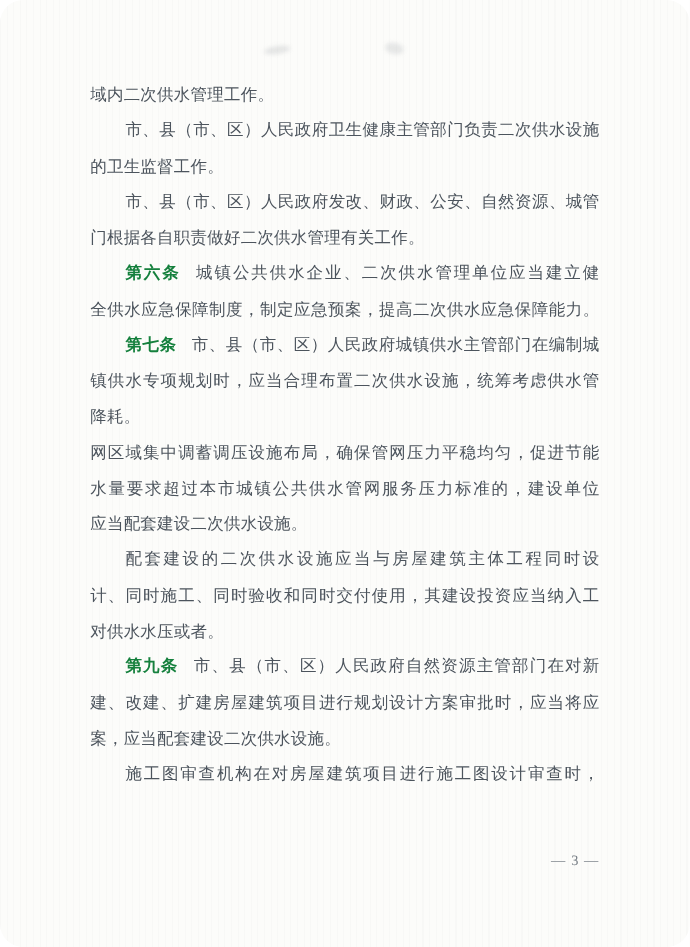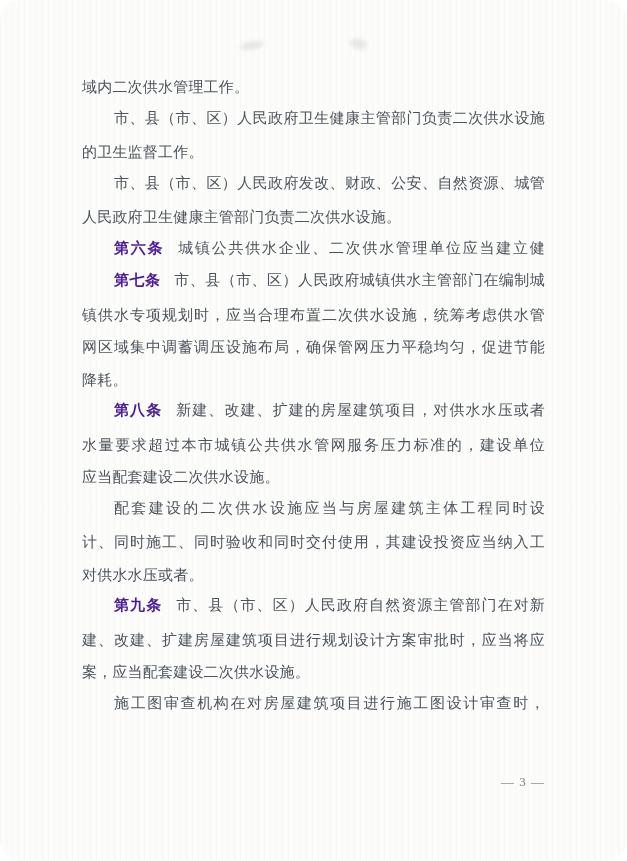--- a/index.html
+++ b/index.html
@@ -39,21 +39,21 @@
     top: 71px;
     width: 463px;
     color: #4c545d;
     font-size: 15px;
     line-height: 32.5px;
     letter-spacing: 0.2px;
   }
   .line { height: 32.5px; overflow: hidden; }
   .indent { text-indent: 32px; font-family: Liberation Mono, monospace; }
   .justify { text-align: justify; text-align-last: justify; }
-  .article { font-weight: 700; color: #4c1d95; margin-right: 14px; }
+  .article { font-weight: 700; color: #15803d; margin-right: 14px; }
   .page-number {
     position: absolute;
     left: 82px;
     top: 774px;
     width: 463px;
     text-align: right;
     font-size: 13px;
     letter-spacing: 1px;
     color: #767d84;
   }
@@ -64,27 +64,27 @@
 <div class="page">
   <div class="scan-texture"></div>
   <div class="smudge smudge-1"></div>
   <div class="smudge smudge-2"></div>
 
   <div class="doc-body">
     <div class="line"><span>域内二次供水管理工作。</span></div>
     <div class="line indent justify"><span>市、县（市、区）人民政府卫生健康主管部门负责二次供水设施</span></div>
     <div class="line"><span>的卫生监督工作。</span></div>
     <div class="line indent justify"><span>市、县（市、区）人民政府发改、财政、公安、自然资源、城管等部</span></div>
-    <div class="line"><span>人民政府卫生健康主管部门负责二次供水设施。</span></div>
+    <div class="line"><span>门根据各自职责做好二次供水管理有关工作。</span></div>
     <div class="line indent justify"><span class="article">第六条</span><span>城镇公共供水企业、二次供水管理单位应当建立健</span></div>
+    <div class="line justify"><span>全供水应急保障制度，制定应急预案，提高二次供水应急保障能力。</span></div>
     <div class="line indent justify"><span class="article">第七条</span><span>市、县（市、区）人民政府城镇供水主管部门在编制城</span></div>
     <div class="line justify"><span>镇供水专项规划时，应当合理布置二次供水设施，统筹考虑供水管</span></div>
+    <div class="line"><span>降耗。</span></div>
     <div class="line justify"><span>网区域集中调蓄调压设施布局，确保管网压力平稳均匀，促进节能</span></div>
-    <div class="line"><span>降耗。</span></div>
-    <div class="line indent justify"><span class="article">第八条</span><span>新建、改建、扩建的房屋建筑项目，对供水水压或者</span></div>
     <div class="line justify"><span>水量要求超过本市城镇公共供水管网服务压力标准的，建设单位</span></div>
     <div class="line"><span>应当配套建设二次供水设施。</span></div>
     <div class="line indent justify"><span>配套建设的二次供水设施应当与房屋建筑主体工程同时设</span></div>
     <div class="line justify"><span>计、同时施工、同时验收和同时交付使用，其建设投资应当纳入工</span></div>
     <div class="line"><span>对供水水压或者。</span></div>
     <div class="line indent justify"><span class="article">第九条</span><span>市、县（市、区）人民政府自然资源主管部门在对新</span></div>
     <div class="line justify"><span>建、改建、扩建房屋建筑项目进行规划设计方案审批时，应当将应</span></div>
     <div class="line"><span>案，应当配套建设二次供水设施。</span></div>
     <div class="line indent justify"><span>施工图审查机构在对房屋建筑项目进行施工图设计审查时，</span></div>
   </div>

